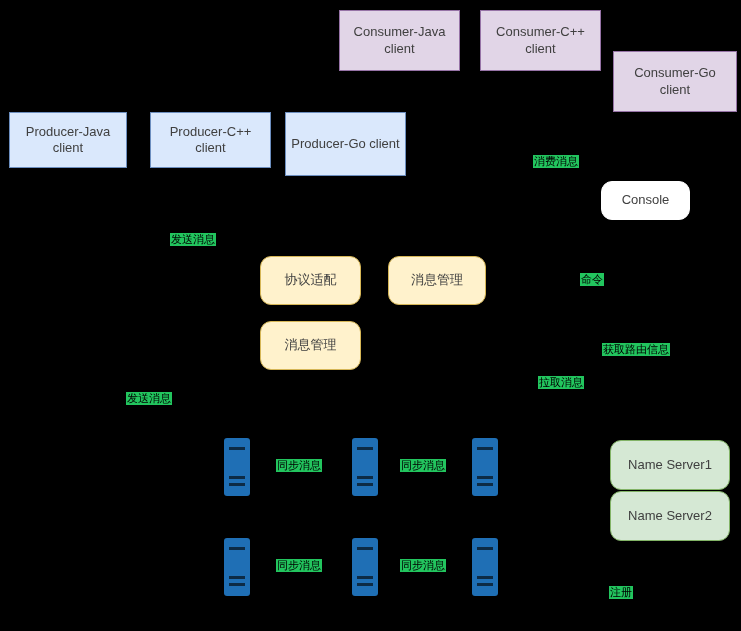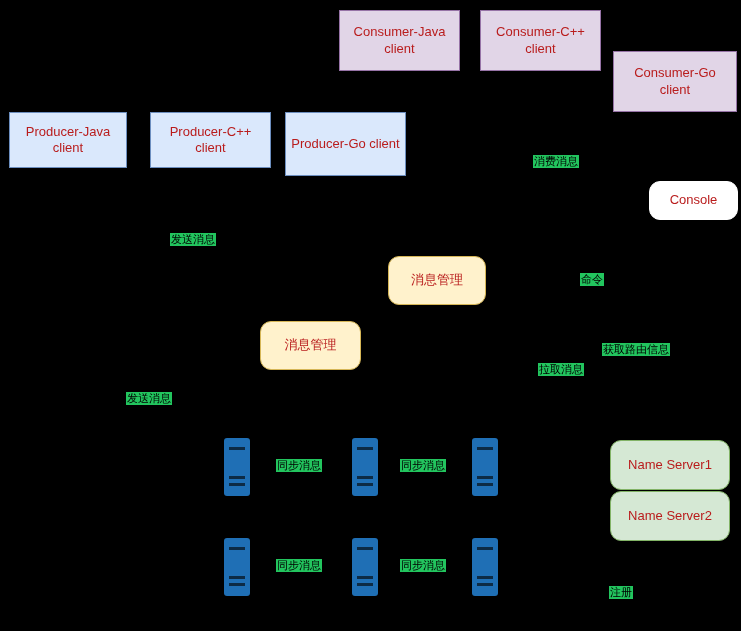--- a/index.html
+++ b/index.html
@@ -15,21 +15,21 @@
     overflow: hidden;
     font-family: "Liberation Sans", "DejaVu Sans", sans-serif;
   }
   .node {
     position: absolute;
     box-sizing: border-box;
     display: flex;
     align-items: center;
     justify-content: center;
     text-align: center;
-    color: #b91c1c;
+    color: #404040;
     font-size: 13px;
     line-height: 1.25;
     padding: 2px 4px;
   }
   .node.consumer {
     background: #e1d5e7;
     border: 1px solid #9673a6;
   }
   .node.producer {
     background: #dae8fc;
@@ -37,21 +37,20 @@
   }
   .node.service {
     background: #fff2cc;
     border: 1px solid #d6b656;
     border-radius: 11px;
   }
   .node.console {
     background: #ffffff;
     border: 1px solid #ffffff;
     border-radius: 11px;
-    margin-left: 48px;
   }
   .node.nameserver {
     background: #d5e8d4;
     border: 1px solid #82b366;
     border-radius: 11px;
   }
   .edge-label {
     position: absolute;
     background: #22c55e;
     color: #000000;
@@ -101,20 +100,23 @@
     <span>Producer-C++ client</span>
   </div>
   <div class="node producer" style="left:285px; top:112px; width:121px; height:64px;">
     <span>Producer-Go client</span>
   </div>
 
   <div class="node console" style="left:601px; top:181px; width:89px; height:39px;">
     <span>Console</span>
   </div>
 
+  <div class="node service" style="left:260px; top:256px; width:101px; height:49px;">
+    <span>协议适配</span>
+  </div>
   <div class="node service" style="left:388px; top:256px; width:98px; height:49px;">
     <span>消息管理</span>
   </div>
   <div class="node service" style="left:260px; top:321px; width:101px; height:49px;">
     <span>消息管理</span>
   </div>
 
   <div class="node nameserver" style="left:610px; top:440px; width:120px; height:50px;">
     <span>Name Server1</span>
   </div>
@@ -152,21 +154,21 @@
     <div class="slot s1"></div>
     <div class="slot s2"></div>
     <div class="slot s3"></div>
   </div>
 
   <div class="edge-label" style="left:170px; top:233px;">发送消息</div>
   <div class="edge-label" style="left:126px; top:392px;">发送消息</div>
   <div class="edge-label" style="left:533px; top:155px;">消费消息</div>
   <div class="edge-label" style="left:580px; top:273px;">命令</div>
   <div class="edge-label" style="left:602px; top:343px;">获取路由信息</div>
-  <div class="edge-label" style="left:538px; top:363px;">拉取消息</div>
+  <div class="edge-label" style="left:538px; top:376px;">拉取消息</div>
   <div class="edge-label" style="left:609px; top:586px;">注册</div>
 
   <div class="edge-label" style="left:276px; top:459px;">同步消息</div>
   <div class="edge-label" style="left:400px; top:459px;">同步消息</div>
   <div class="edge-label" style="left:276px; top:559px;">同步消息</div>
   <div class="edge-label" style="left:400px; top:559px;">同步消息</div>
 
 </div>
 
 </body></html>

